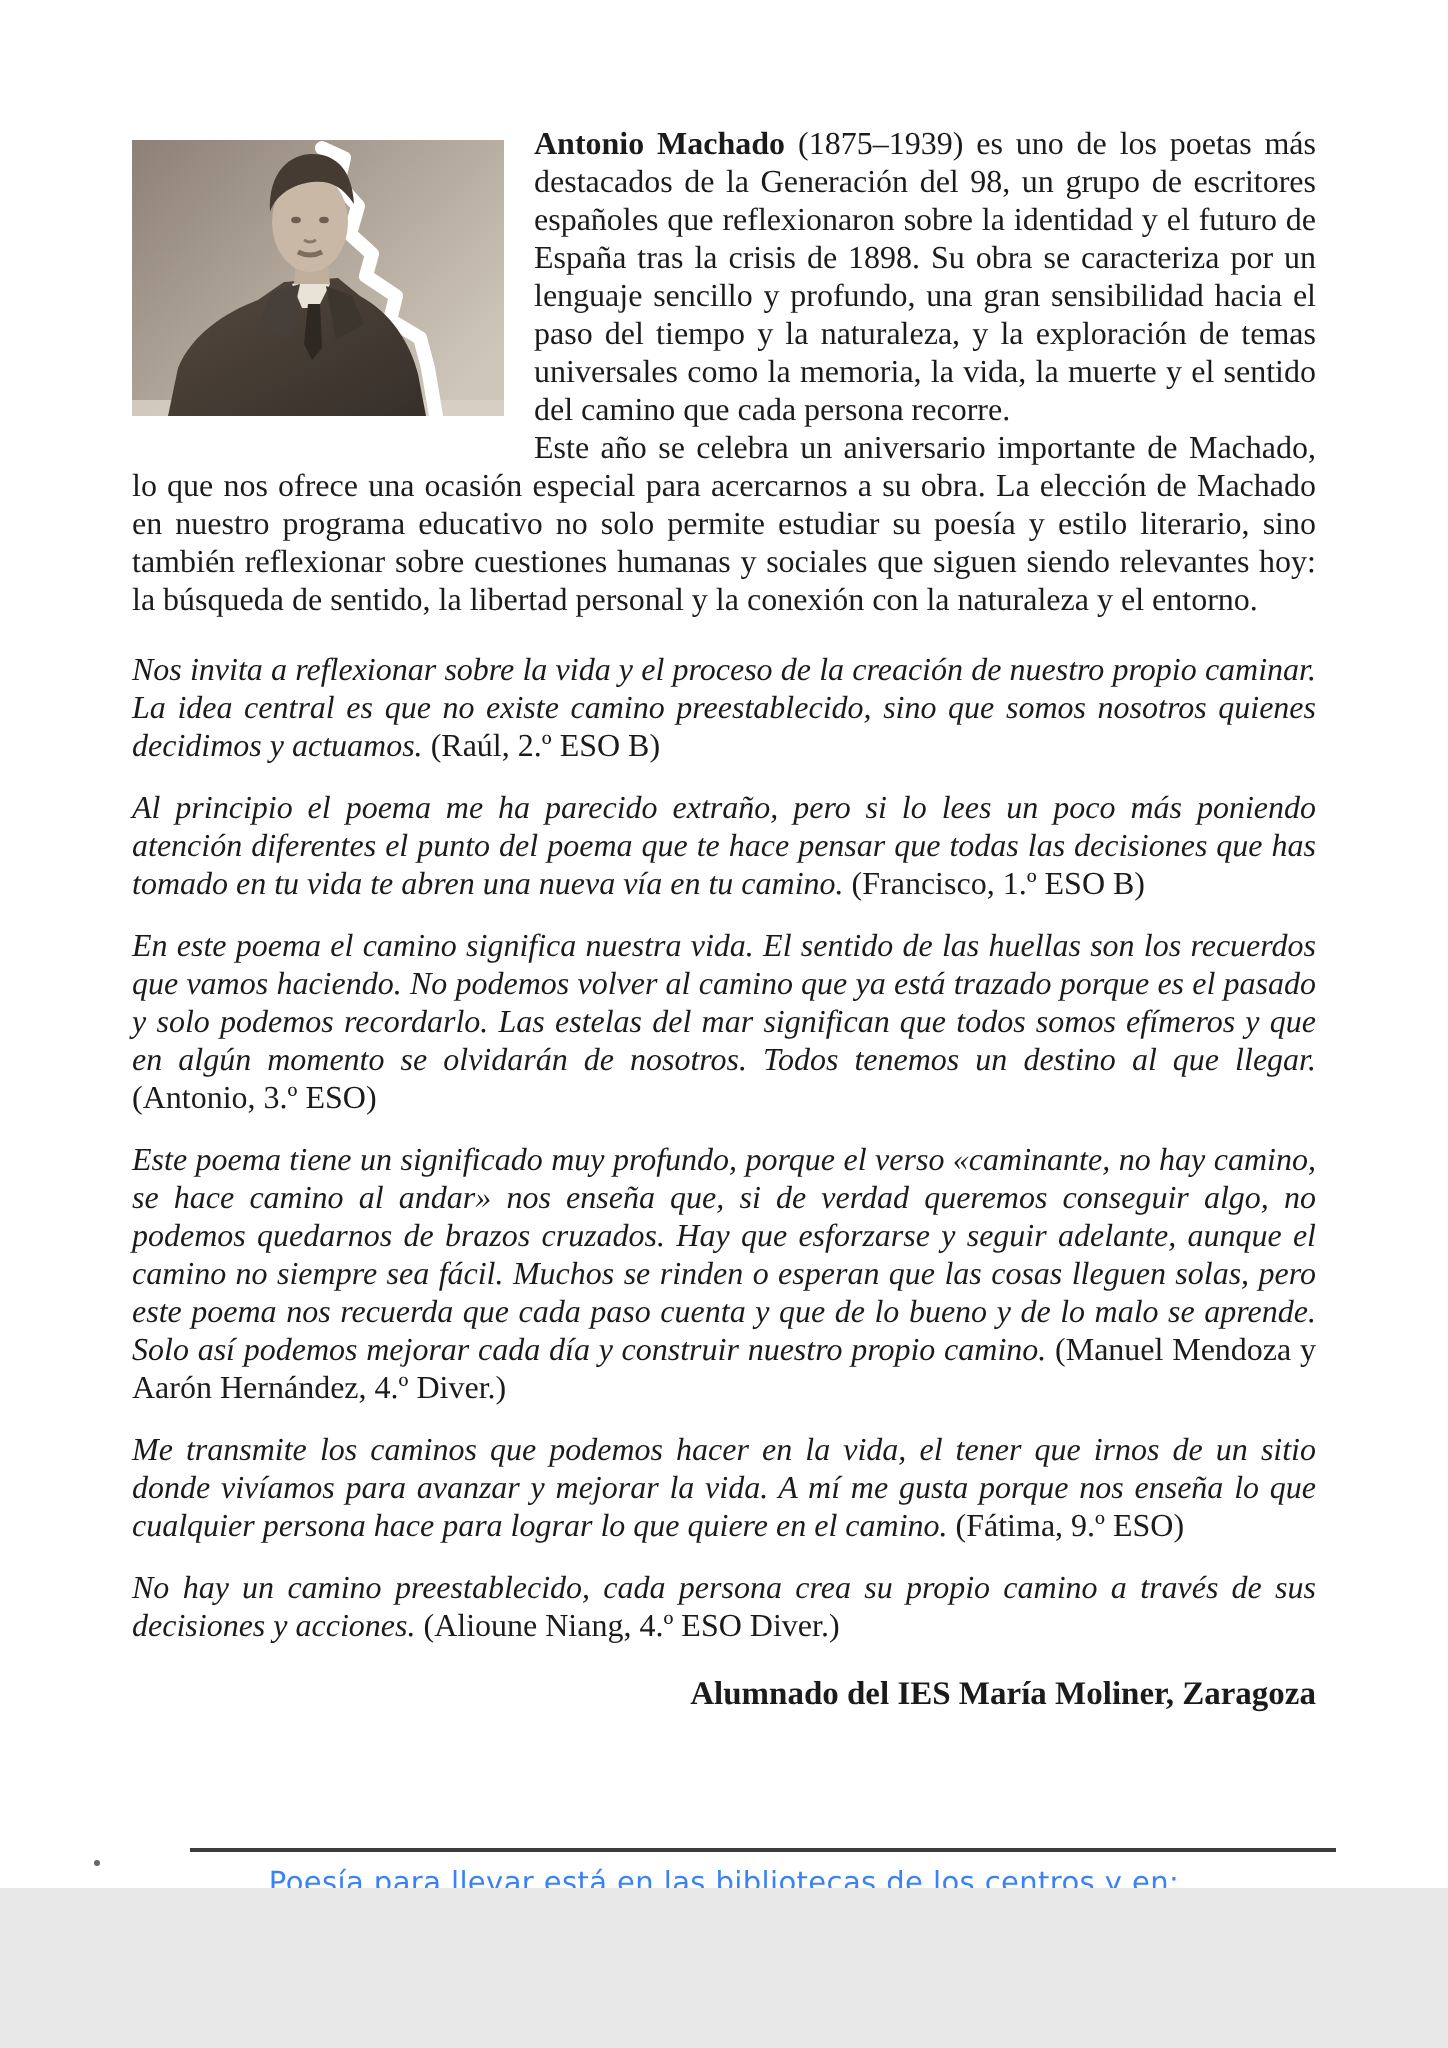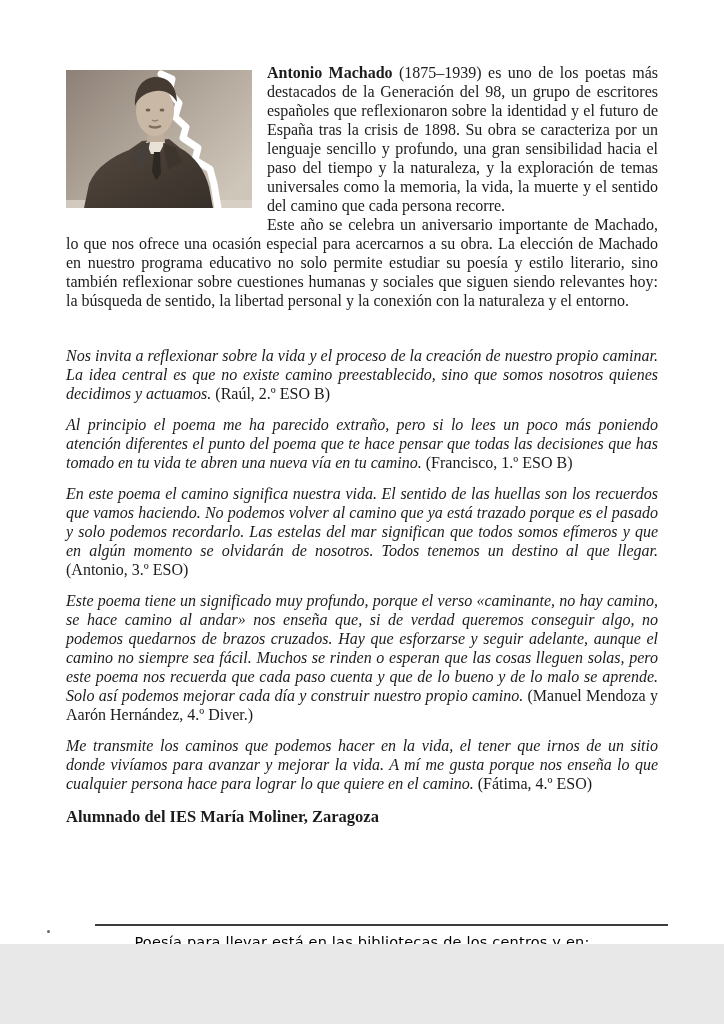--- a/index.html
+++ b/index.html
@@ -17,37 +17,37 @@
     margin:7px 15px 9px 0;
   }
   .photo svg { display:block; width:100%; height:100%; }
 
   p.body { margin:0; font-size:16px; line-height:19px; text-align:justify; }
   .quotes { clear:none; }
   p.quote {
     margin:12px 0 0 0; font-size:16px; line-height:19px;
     text-align:justify; font-style:italic;
   }
-  p.quote:first-child { margin-top:36px;font-family:Liberation Serif, serif; }
+  p.quote:first-child { margin-top:16px;font-family:Liberation Serif, serif; }
   p.quote .attr { font-style:normal; }
 
   .signature {
     margin:14px 0 0 0; font-size:16.5px; line-height:19px;
-    text-align:left; font-weight:bold;
+    text-align:right; font-weight:bold;
   }
 
   
   .footer { position:absolute; left:0; right:0; top:924px; }
   .stray-dot { position:absolute; left:47px; top:6px; width:3px; height:3px;
     background:#666; border-radius:50%; }
   .rule { border:none; border-top:2px solid #3c3c3c; margin:0 56px 0 95px; }
   .caption {
     margin-top:8px; text-align:center;
     font-family:"DejaVu Sans",sans-serif; font-size:14.5px;
-    letter-spacing:.2px; color:#000000; font-weight:500;
+    letter-spacing:.2px; color:#3b82f6; font-weight:500;
   }
   .icons { display:flex; justify-content:center; gap:2px; margin-top:6px; }
   .sicon {
     width:28px; height:28px; border:3px solid #0e0e0e; border-radius:50%;
     background:#fff; display:flex; align-items:center; justify-content:center;
     box-sizing:content-box; cursor:pointer;
   }
   .disc {
     width:24px; height:24px; border-radius:50%; background:#0e0e0e;
     display:flex; align-items:center; justify-content:center;
@@ -112,21 +112,22 @@
 
     <p class="body"><b>Antonio Machado</b><span> (1875–1939) es uno de los poetas más destacados de la Generación del 98, un grupo de escritores españoles que reflexionaron sobre la identidad y el futuro de España tras la crisis de 1898. Su obra se caracteriza por un lenguaje sencillo y profundo, una gran sensibilidad hacia el paso del tiempo y la naturaleza, y la exploración de temas universales como la memoria, la vida, la muerte y el sentido del camino que cada persona recorre.</span></p>
 
     <p class="body">Este año se celebra un aniversario importante de Machado, lo que nos ofrece una ocasión especial para acercarnos a su obra. La elección de Machado en nuestro programa educativo no solo permite estudiar su poesía y estilo literario, sino también reflexionar sobre cuestiones humanas y sociales que siguen siendo relevantes hoy: la búsqueda de sentido, la libertad personal y la conexión con la naturaleza y el entorno.</p>
 
     <div class="quotes">
       <p class="quote"><span>Nos invita a reflexionar sobre la vida y el proceso de la creación de nuestro propio caminar. La idea central es que no existe camino preestablecido, sino que somos nosotros quienes decidimos y actuamos.</span><span class="attr"> (Raúl, 2.º ESO B)</span></p>
       <p class="quote"><span>Al principio el poema me ha parecido extraño, pero si lo lees un poco más poniendo atención diferentes el punto del poema que te hace pensar que todas las decisiones que has tomado en tu vida te abren una nueva vía en tu camino.</span><span class="attr"> (Francisco, 1.º ESO B)</span></p>
       <p class="quote"><span>En este poema el camino significa nuestra vida. El sentido de las huellas son los recuerdos que vamos haciendo. No podemos volver al camino que ya está trazado porque es el pasado y solo podemos recordarlo. Las estelas del mar significan que todos somos efímeros y que en algún momento se olvidarán de nosotros. Todos tenemos un destino al que llegar.</span><span class="attr"> (Antonio, 3.º ESO)</span></p>
       <p class="quote"><span>Este poema tiene un significado muy profundo, porque el verso «caminante, no hay camino, se hace camino al andar» nos enseña que, si de verdad queremos conseguir algo, no podemos quedarnos de brazos cruzados. Hay que esforzarse y seguir adelante, aunque el camino no siempre sea fácil. Muchos se rinden o esperan que las cosas lleguen solas, pero este poema nos recuerda que cada paso cuenta y que de lo bueno y de lo malo se aprende. Solo así podemos mejorar cada día y construir nuestro propio camino.</span><span class="attr"> (Manuel Mendoza y Aarón Hernández, 4.º Diver.)</span></p>
-      <p class="quote"><span>Me transmite los caminos que podemos hacer en la vida, el tener que irnos de un sitio donde vivíamos para avanzar y mejorar la vida. A mí me gusta porque nos enseña lo que cualquier persona hace para lograr lo que quiere en el camino.</span><span class="attr"> (Fátima, 4.º ESO)</span></p>
+      <p class="quote"><span>Me transmite los caminos que podemos hacer en la vida, el tener que irnos de un sitio donde vivíamos para avanzar y mejorar la vida. A mí me gusta porque nos enseña lo que cualquier persona hace para lograr lo que quiere en el camino.</span><span class="attr"> (Fátima, 9.º ESO)</span></p>
+      <p class="quote"><span>No hay un camino preestablecido, cada persona crea su propio camino a través de sus decisiones y acciones.</span><span class="attr"> (Alioune Niang, 4.º ESO Diver.)</span></p>
     </div>
 
     <p class="signature">Alumnado del IES María Moliner, Zaragoza</p>
   </div>
 
   <div class="footer">
     <span class="stray-dot"></span>
     <hr class="rule">
     <div class="caption">Poesía para llevar está en las bibliotecas de los centros y en:</div>
     <div class="icons">

